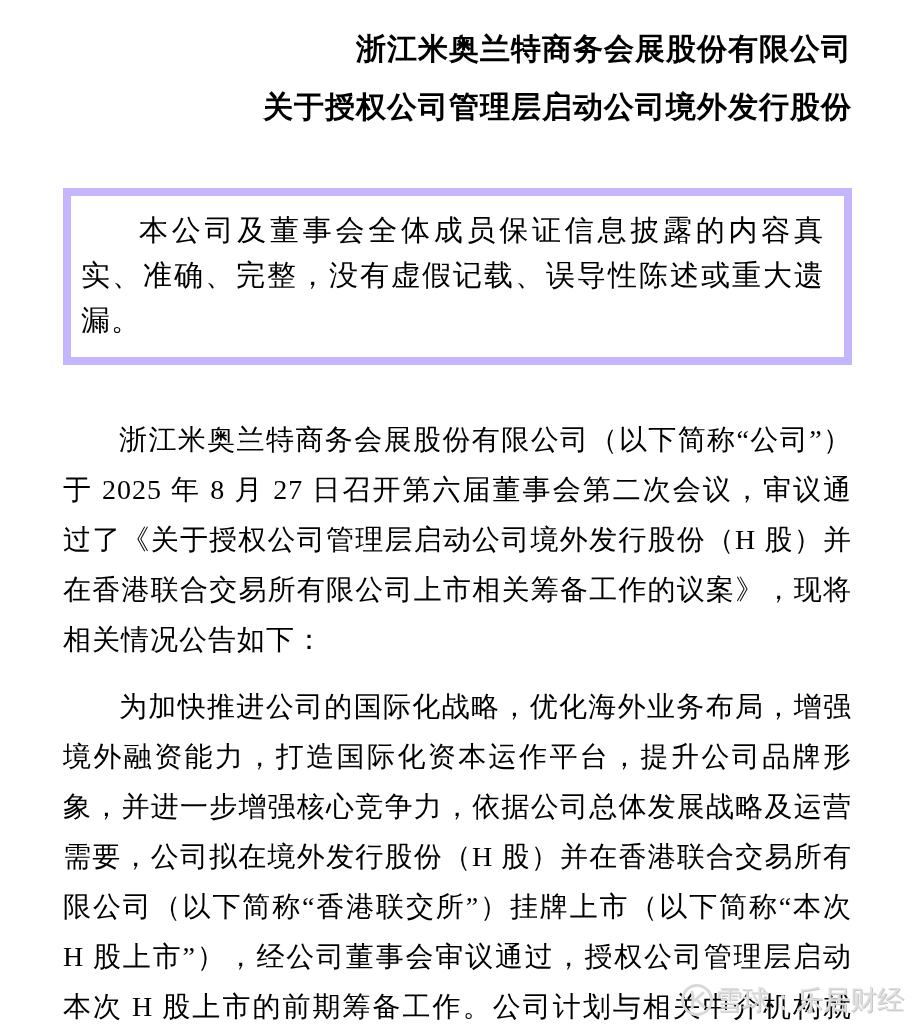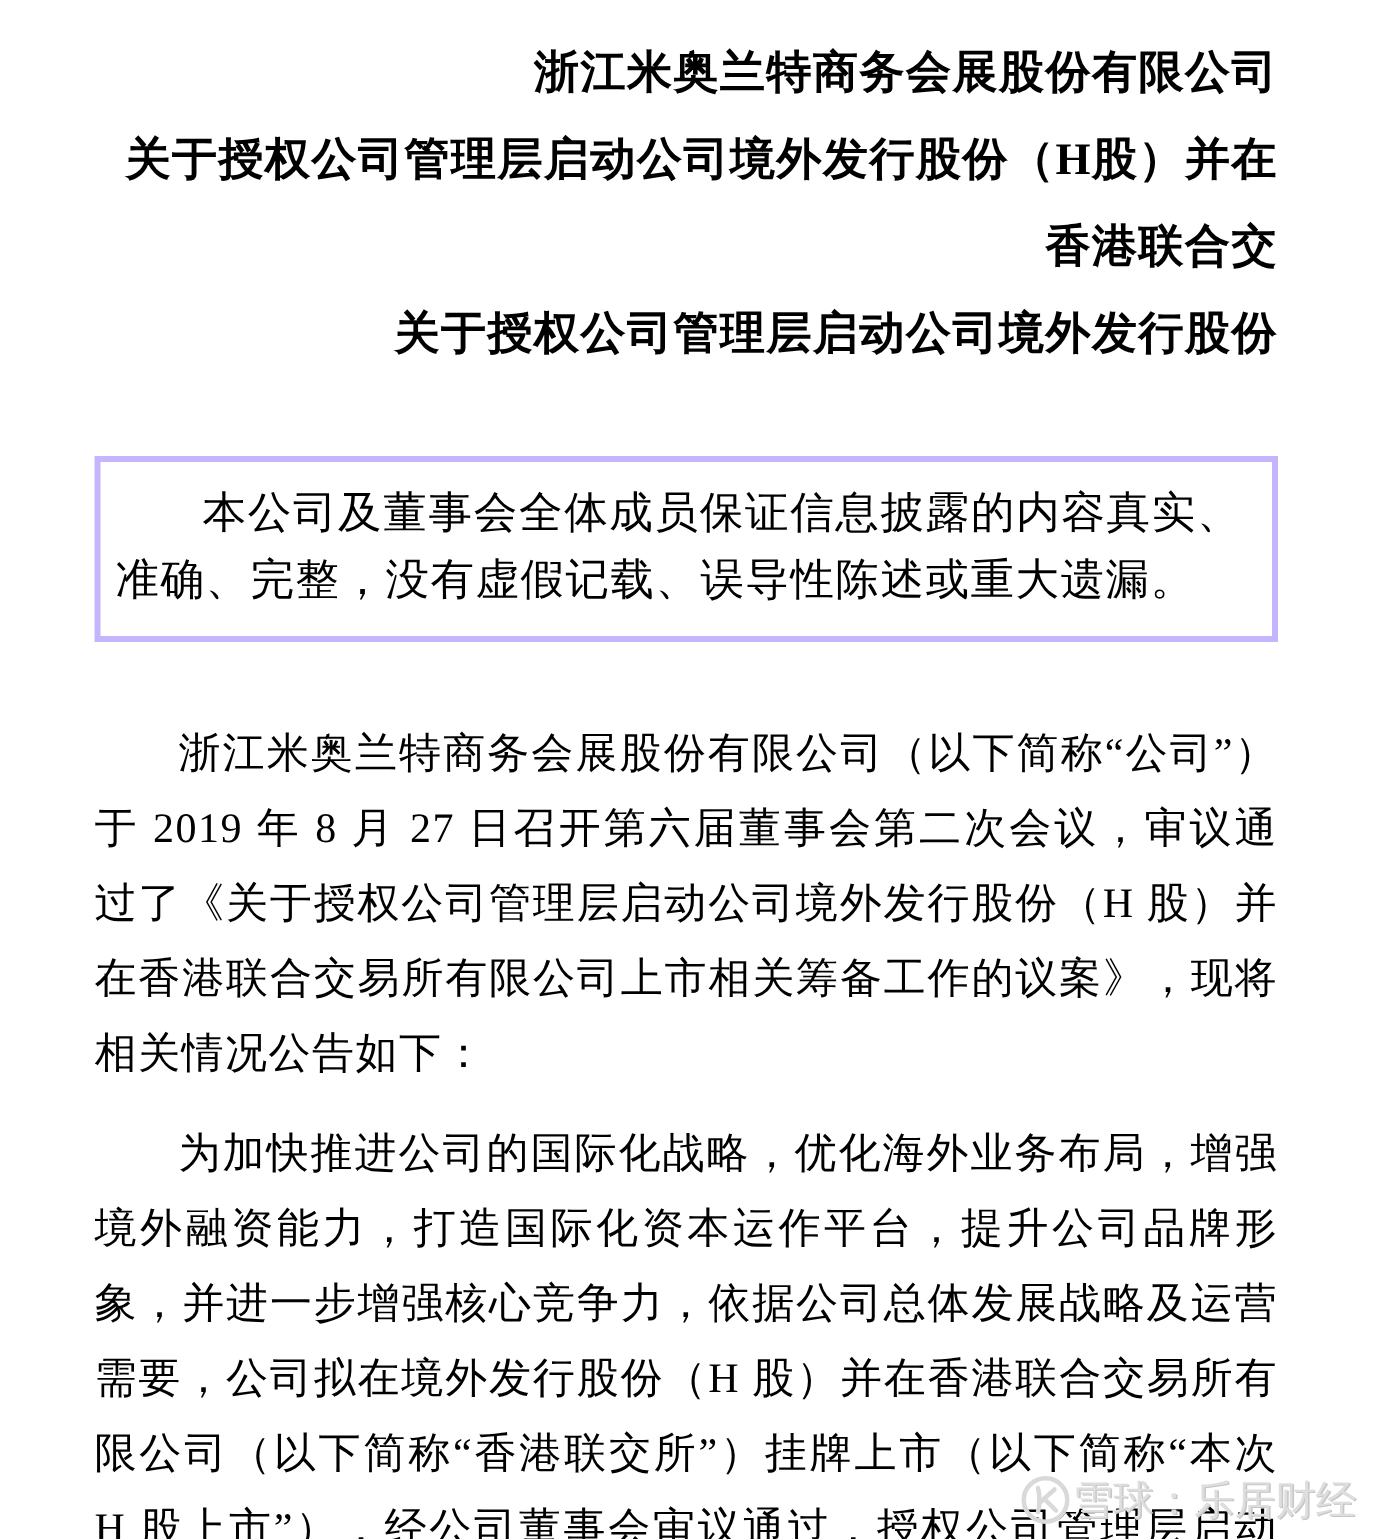--- a/index.html
+++ b/index.html
@@ -24,21 +24,21 @@
   }
   .title-block {
     text-align: right;
     font-weight: bold;
     font-size: 30px;
     line-height: 58px;
     letter-spacing: 1px;
   }
   .disclaimer-box {
     margin-top: 52px;
-    border: 4px solid #c4b5fd;
+    border: 8px solid #c4b5fd;
     padding: 12px 20px 14px 10px;
     box-sizing: border-box;
   }
   .disclaimer-box p {
     margin: 0;
     font-size: 29px;
     line-height: 45px;
     text-indent: 2em;
     text-align: justify;
     letter-spacing: 1px;
@@ -74,30 +74,29 @@
     display: block;
   }
 </style>
 </head>
 <body>
 
 <div class="page">
 
   <div class="title-block">
     <div>浙江米奥兰特商务会展股份有限公司</div>
-    <div>关于授权公司管理层启动公司境外发行股份（H股）并在香港联合交</div>
     <div>关于授权公司管理层启动公司境外发行股份</div>
   </div>
 
   <div class="disclaimer-box">
     <p>本公司及董事会全体成员保证信息披露的内容真实、准确、完整，没有虚假记载、误导性陈述或重大遗漏。</p>
   </div>
 
   <div class="body-text">
-    <p class="first">浙江米奥兰特商务会展股份有限公司（以下简称“公司”）于 2019 年 8 月 27 日召开第六届董事会第二次会议，审议通过了《关于授权公司管理层启动公司境外发行股份（H 股）并在香港联合交易所有限公司上市相关筹备工作的议案》，现将相关情况公告如下：</p>
+    <p class="first">浙江米奥兰特商务会展股份有限公司（以下简称“公司”）于 2025 年 8 月 27 日召开第六届董事会第二次会议，审议通过了《关于授权公司管理层启动公司境外发行股份（H 股）并在香港联合交易所有限公司上市相关筹备工作的议案》，现将相关情况公告如下：</p>
     <p class="next">为加快推进公司的国际化战略，优化海外业务布局，增强境外融资能力，打造国际化资本运作平台，提升公司品牌形象，并进一步增强核心竞争力，依据公司总体发展战略及运营需要，公司拟在境外发行股份（H 股）并在香港联合交易所有限公司（以下简称“香港联交所”）挂牌上市（以下简称“本次 H 股上市”），经公司董事会审议通过，授权公司管理层启动本次 H 股上市的前期筹备工作。公司计划与相关中介机构就本次 H 股上市的具体推进工作进行商讨，关于本次 H 股上市的具体细节尚未确定。</p>
   </div>
 
   <div class="watermark">
     <span>
       <svg width="34" height="34" viewBox="0 0 34 34">
         <circle cx="17" cy="17" r="14.5" fill="none" stroke="#d9d9d9" stroke-width="3"></circle>
         <path d="M12 9 Q14 17 12 25" fill="none" stroke="#d9d9d9" stroke-width="3" stroke-linecap="round"></path>
         <path d="M23 10 L14 18" fill="none" stroke="#d9d9d9" stroke-width="3" stroke-linecap="round"></path>
         <path d="M16.5 16.5 L24 24" fill="none" stroke="#d9d9d9" stroke-width="3" stroke-linecap="round"></path>

